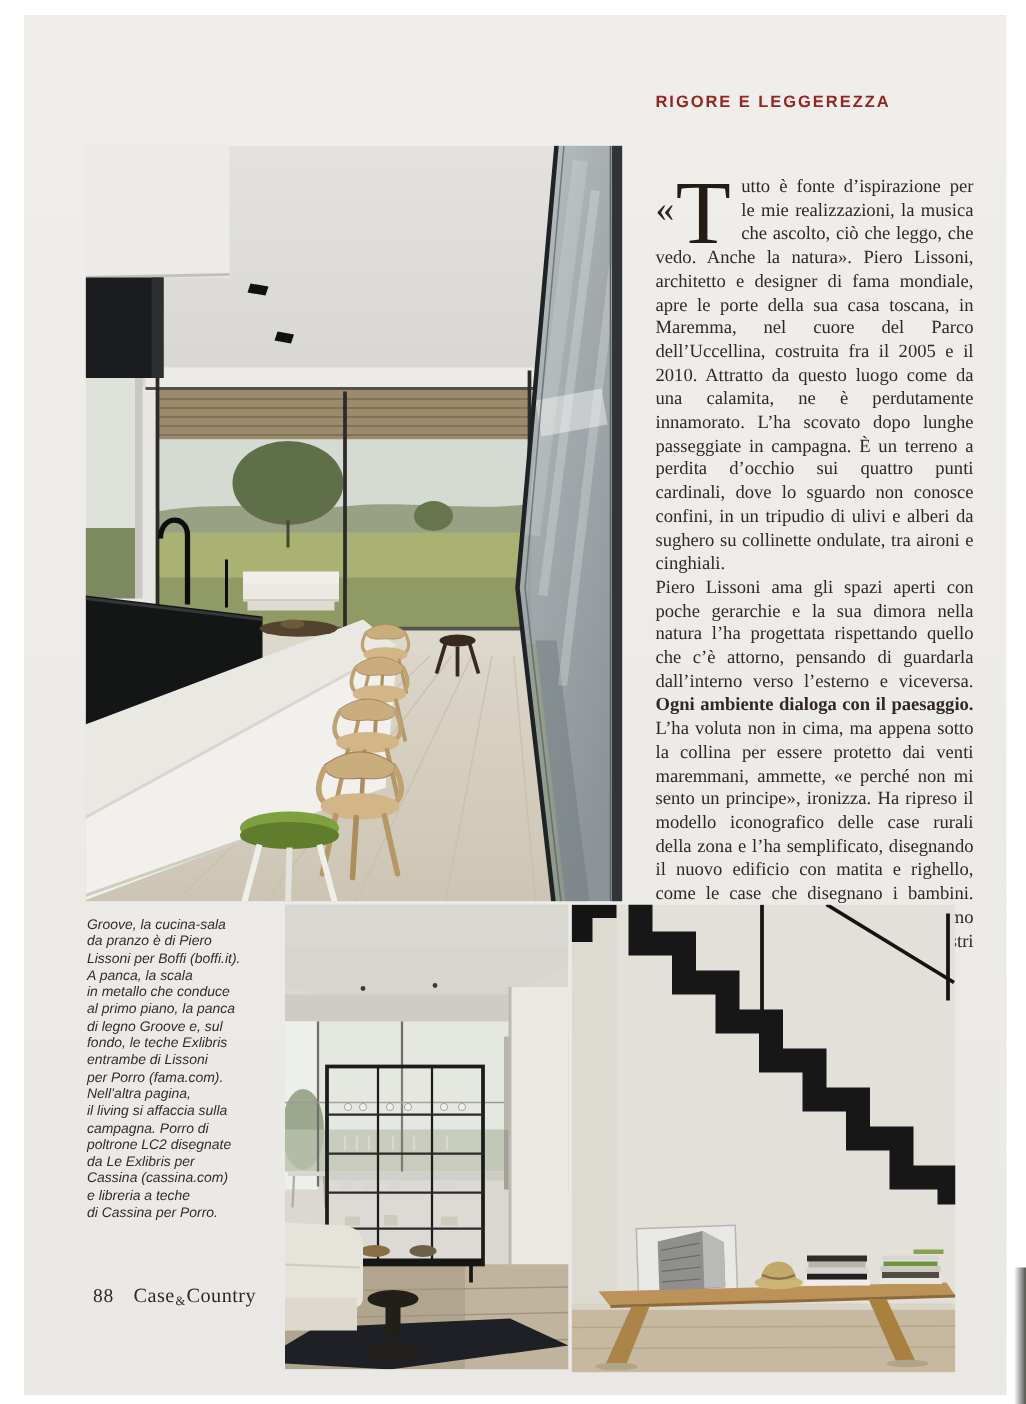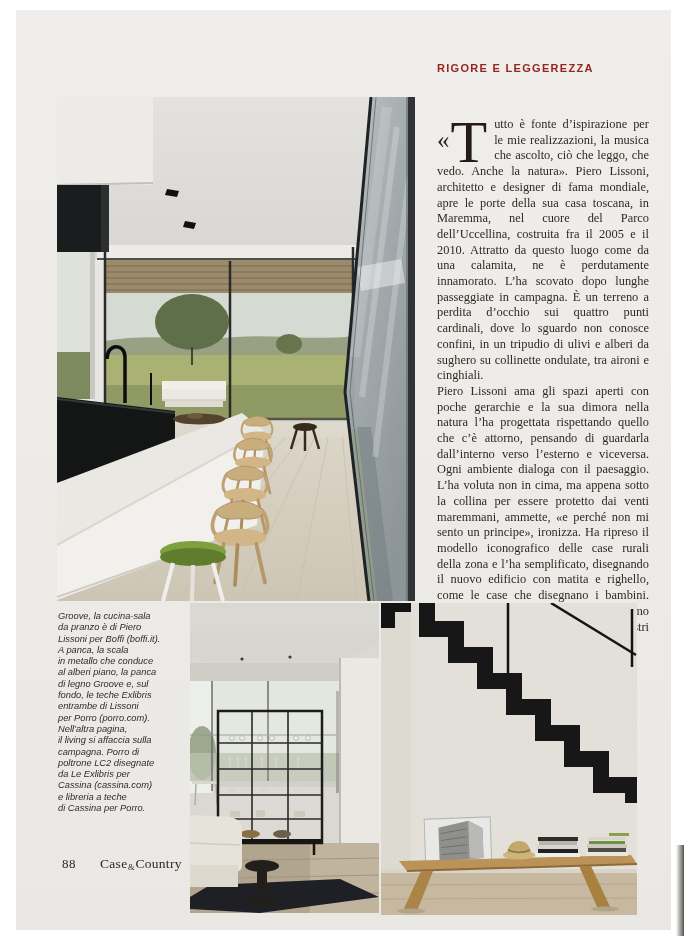--- a/index.html
+++ b/index.html
@@ -37,34 +37,34 @@
   .article p{margin:0;padding:0;}
   .dc{float:left;margin:3px 7px 0 0;height:44px;}
   .dc .q{
     display:inline-block;font-size:25px;vertical-align:top;
     margin-top:12px;margin-right:1px;color:#2e241e;
   }
   .dc .t{
     display:inline-block;font-size:60px;line-height:44px;
     color:#241b15;
   }
-  .article b{font-weight:normal;}
+  .article b{font-weight:bold;}
   .caption{
     position:absolute;left:42px;top:601px;width:140px;
     font-family:"Liberation Sans", sans-serif;
     font-style:italic;font-size:9.3px;line-height:11.3px;
     color:#2e2d2b;
   }
   .caption div{white-space:nowrap;}
   .footer{
     position:absolute;left:46px;top:846px;
     font-family:"Liberation Serif", serif;color:#2b2a27;
     font-size:13px;
   }
-  .footer .num{margin-right:24px;letter-spacing:0.5px;}
+  .footer .num{margin-right:13px;letter-spacing:0.5px;}
   .footer .brand{font-size:13.5px;letter-spacing:0.3px;}
   .footer .amp{font-size:8.5px;vertical-align:-2px;margin:0 0.5px;}
 </style>
 </head>
 <body>
 
 <div class="page">
 
   <div class="photo" id="photo-kitchen">
     <svg width="358" height="504" viewBox="0 0 358 504">
@@ -204,25 +204,25 @@
     </p>
     <p><span>Piero Lissoni ama gli spazi aperti con poche gerarchie e la sua dimora nella natura l’ha progettata rispettando quello che c’è attorno, pensando di guardarla dall’interno verso l’esterno e viceversa. </span><b>Ogni ambiente dialoga con il paesaggio.</b><span> L’ha voluta non in cima, ma appena sotto la collina per essere protetto dai venti maremmani, ammette, «e perché non mi sento un principe», ironizza. Ha ripreso il modello iconografico delle case rurali della zona e l’ha semplificato, disegnando il nuovo edificio con matita e righello, come le case che disegnano i bambini. «Progettare è un po’ come giocare, usiamo solo una scala differente per i nostri giocattoli». E nel suo studio</span></p>
   </div>
 
   <div class="caption">
     <div>Groove, la cucina-sala</div>
     <div>da pranzo è di Piero</div>
     <div>Lissoni per Boffi (boffi.it).</div>
     <div>A panca, la scala</div>
     <div>in metallo che conduce</div>
-    <div>al alberi piano, la panca</div>
+    <div>al primo piano, la panca</div>
     <div>di legno Groove e, sul</div>
     <div>fondo, le teche Exlibris</div>
     <div>entrambe di Lissoni</div>
-    <div>per Porro (porro.com).</div>
+    <div>per Porro (fama.com).</div>
     <div>Nell’altra pagina,</div>
     <div>il living si affaccia sulla</div>
     <div>campagna. Porro di</div>
     <div>poltrone LC2 disegnate</div>
     <div>da Le Exlibris per</div>
     <div>Cassina (cassina.com)</div>
     <div>e libreria a teche</div>
     <div>di Cassina per Porro.</div>
   </div>
 

